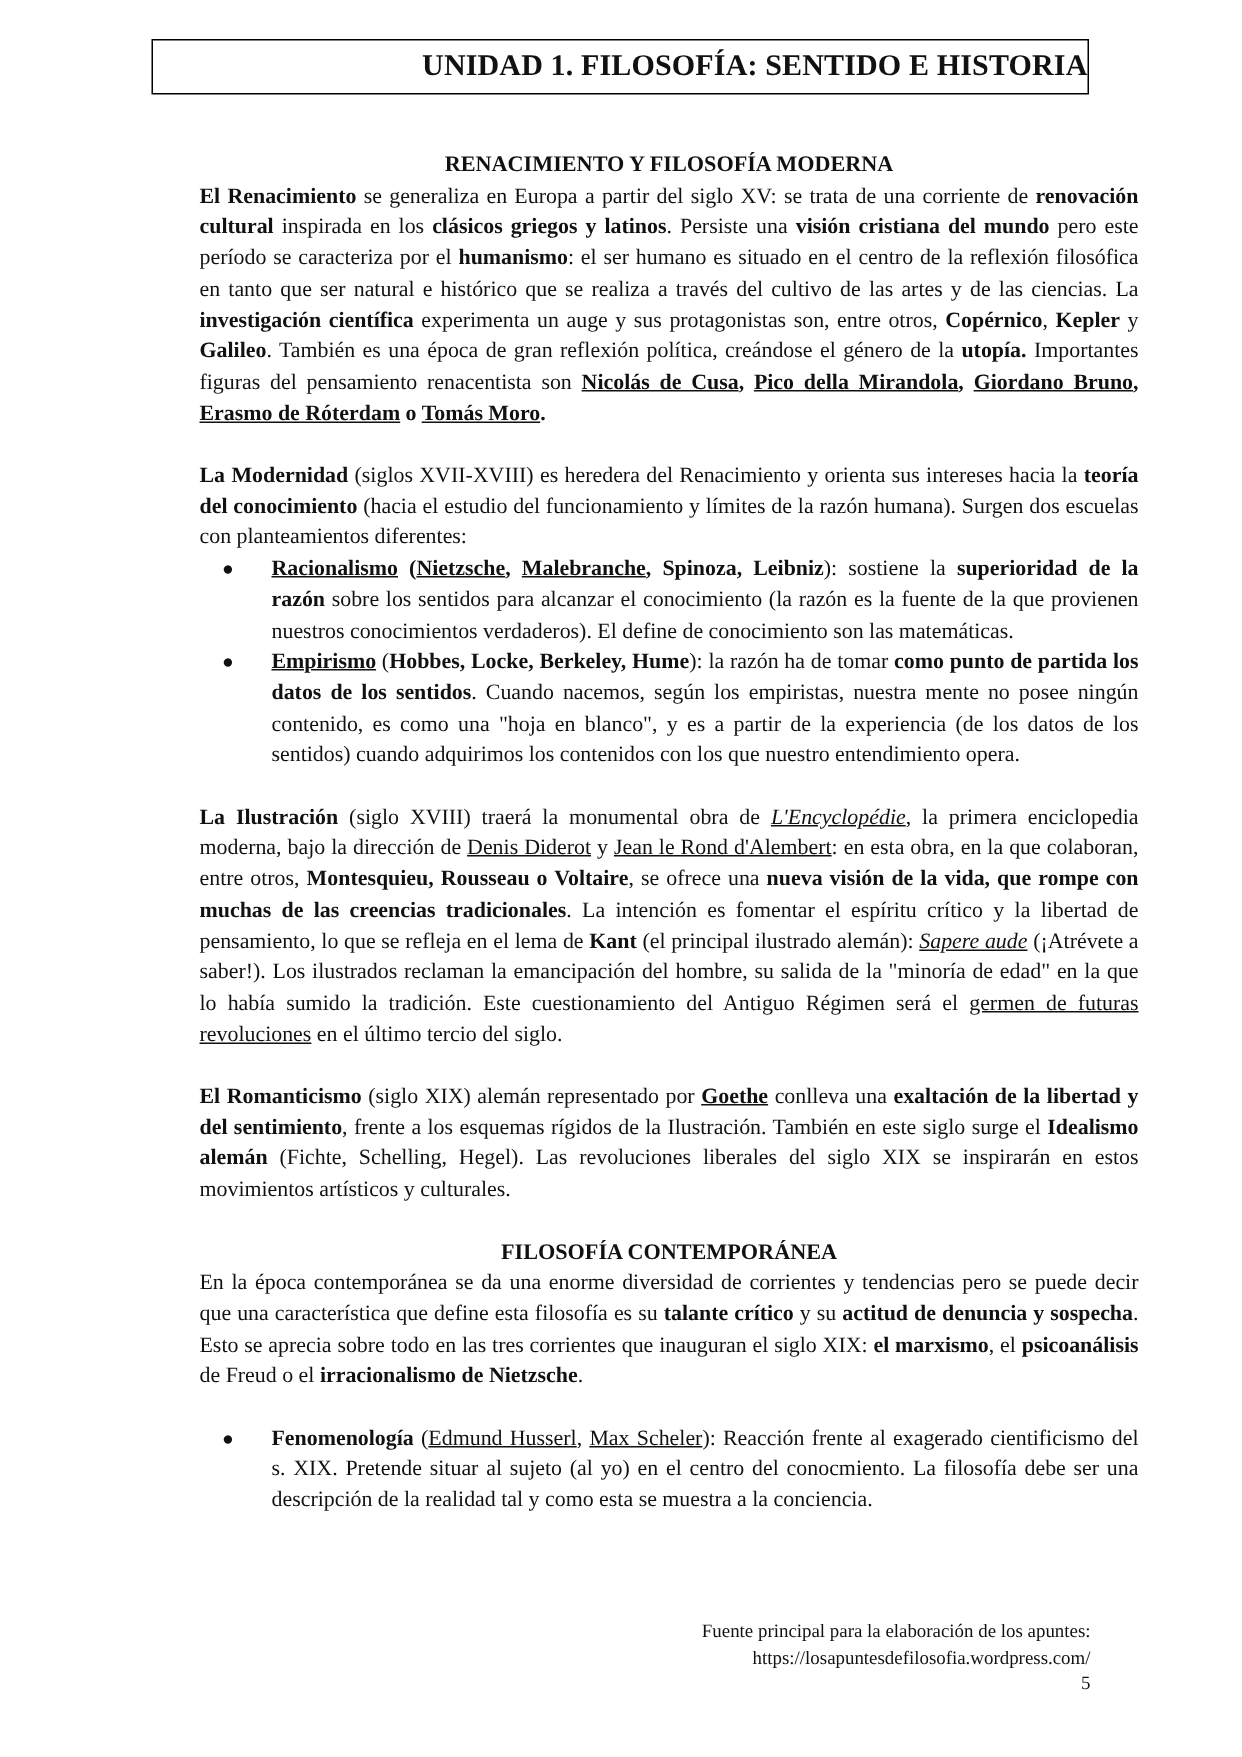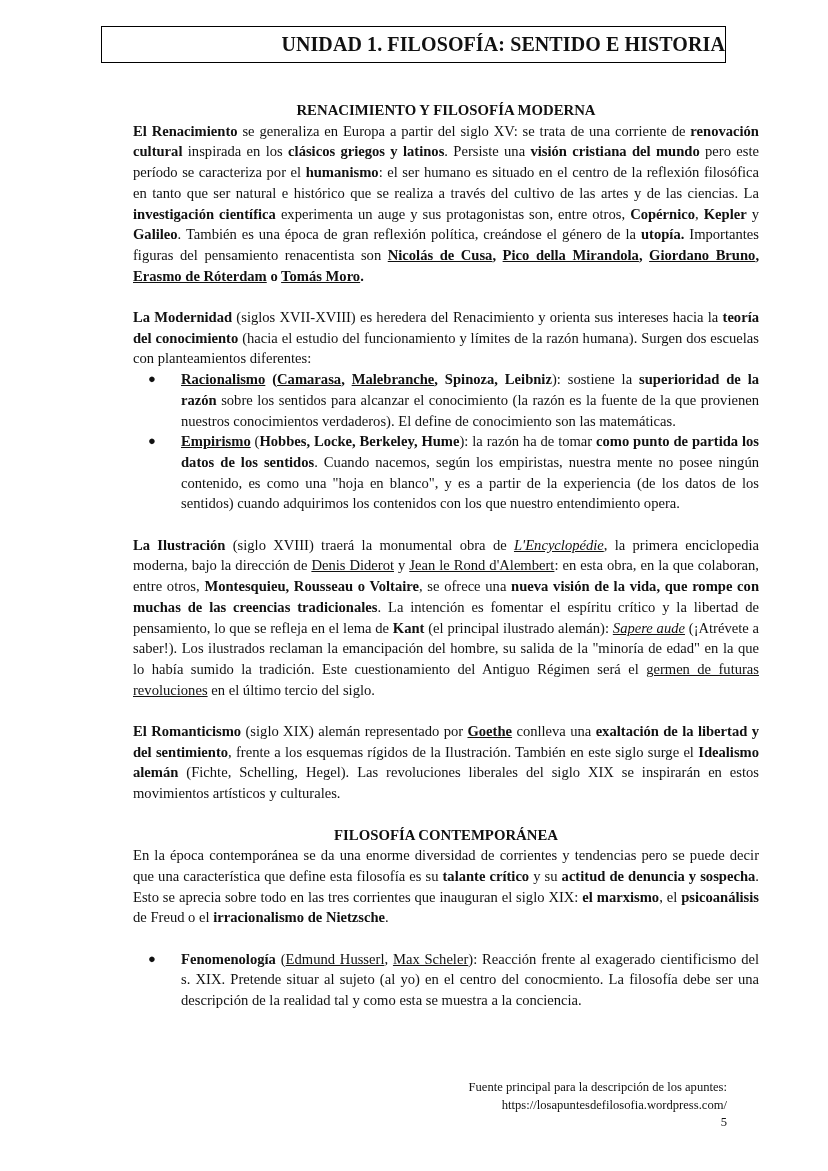--- a/index.html
+++ b/index.html
@@ -38,21 +38,21 @@
 
   <div class="gap"></div>
 
   <p>
     <b>La Modernidad</b><span> (siglos XVII-XVIII) es heredera del Renacimiento y orienta sus intereses hacia la </span><b>teoría del conocimiento</b><span> (hacia el estudio del funcionamiento y límites de la razón humana). Surgen dos escuelas con planteamientos diferentes:</span>
   </p>
 
   <ul>
     <li>
       <span class="bullet">●</span>
-      <b><u>Racionalismo</u></b><b> (</b><b><u>Camarasa</u></b><b>, </b><b><u>Malebranche</u></b><b>, Spinoza, Leibniz</b><span>): sostiene la </span><b>superioridad de la razón</b><span> sobre los sentidos para alcanzar el conocimiento (la razón es la fuente de la que provienen nuestros conocimientos verdaderos). El define de conocimiento son las matemáticas.</span>
+      <b><u>Racionalismo</u></b><b> (</b><b><u>Nietzsche</u></b><b>, </b><b><u>Malebranche</u></b><b>, Spinoza, Leibniz</b><span>): sostiene la </span><b>superioridad de la razón</b><span> sobre los sentidos para alcanzar el conocimiento (la razón es la fuente de la que provienen nuestros conocimientos verdaderos). El define de conocimiento son las matemáticas.</span>
     </li>
     <li>
       <span class="bullet">●</span>
       <b><u>Empirismo</u></b><span> (</span><b>Hobbes, Locke, Berkeley, Hume</b><span>): la razón ha de tomar </span><b>como punto de partida los datos de los sentidos</b><span>. Cuando nacemos, según los empiristas, nuestra mente no posee ningún contenido, es como una "hoja en blanco", y es a partir de la experiencia (de los datos de los sentidos) cuando adquirimos los contenidos con los que nuestro entendimiento opera.</span>
     </li>
   </ul>
 
   <div class="gap"></div>
 
   <p>
@@ -77,16 +77,16 @@
 
   <ul>
     <li>
       <span class="bullet">●</span>
       <b>Fenomenología</b><span> (</span><u>Edmund Husserl</u><span>, </span><u>Max Scheler</u><span>): Reacción frente al exagerado cientificismo del s. XIX. Pretende situar al sujeto (al yo) en el centro del conocmiento. La filosofía debe ser una descripción de la realidad tal y como esta se muestra a la conciencia.</span>
     </li>
   </ul>
 </div>
 
 <div class="footer">
-  <div>Fuente principal para la descripción de los apuntes:</div>
+  <div>Fuente principal para la elaboración de los apuntes:</div>
   <div>https://losapuntesdefilosofia.wordpress.com/</div>
   <div>5</div>
 </div>
 
 </body></html>

